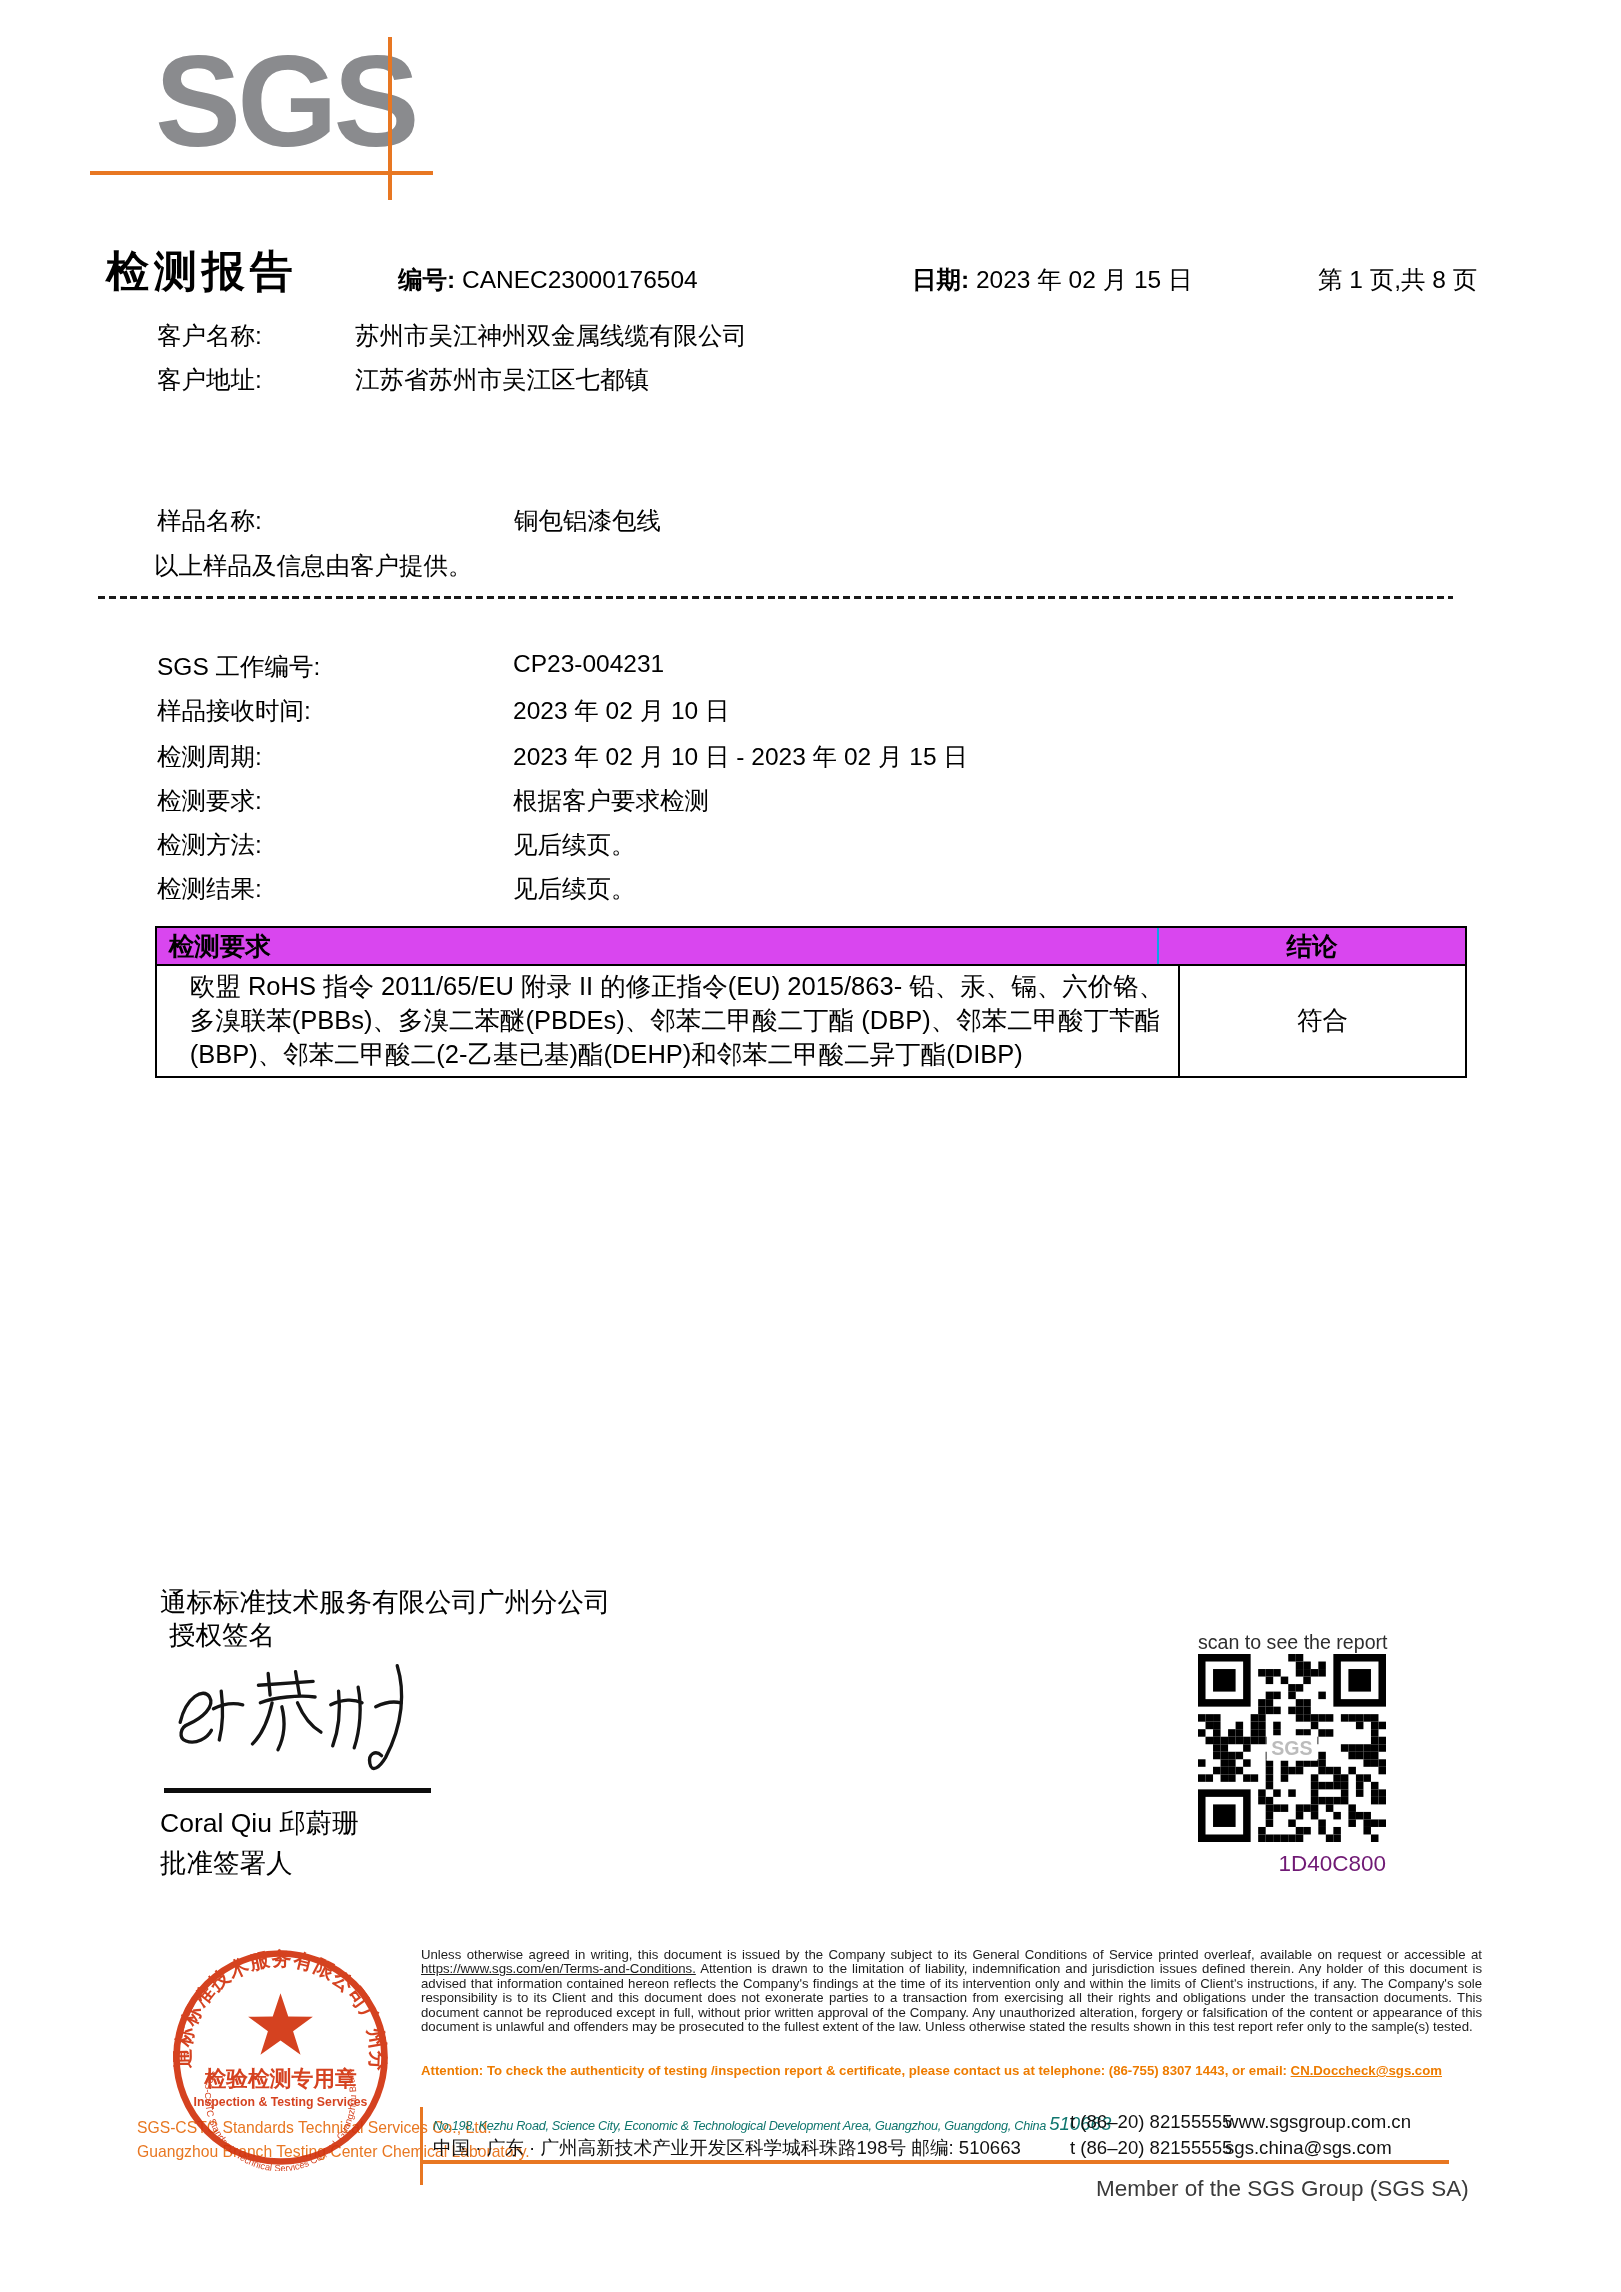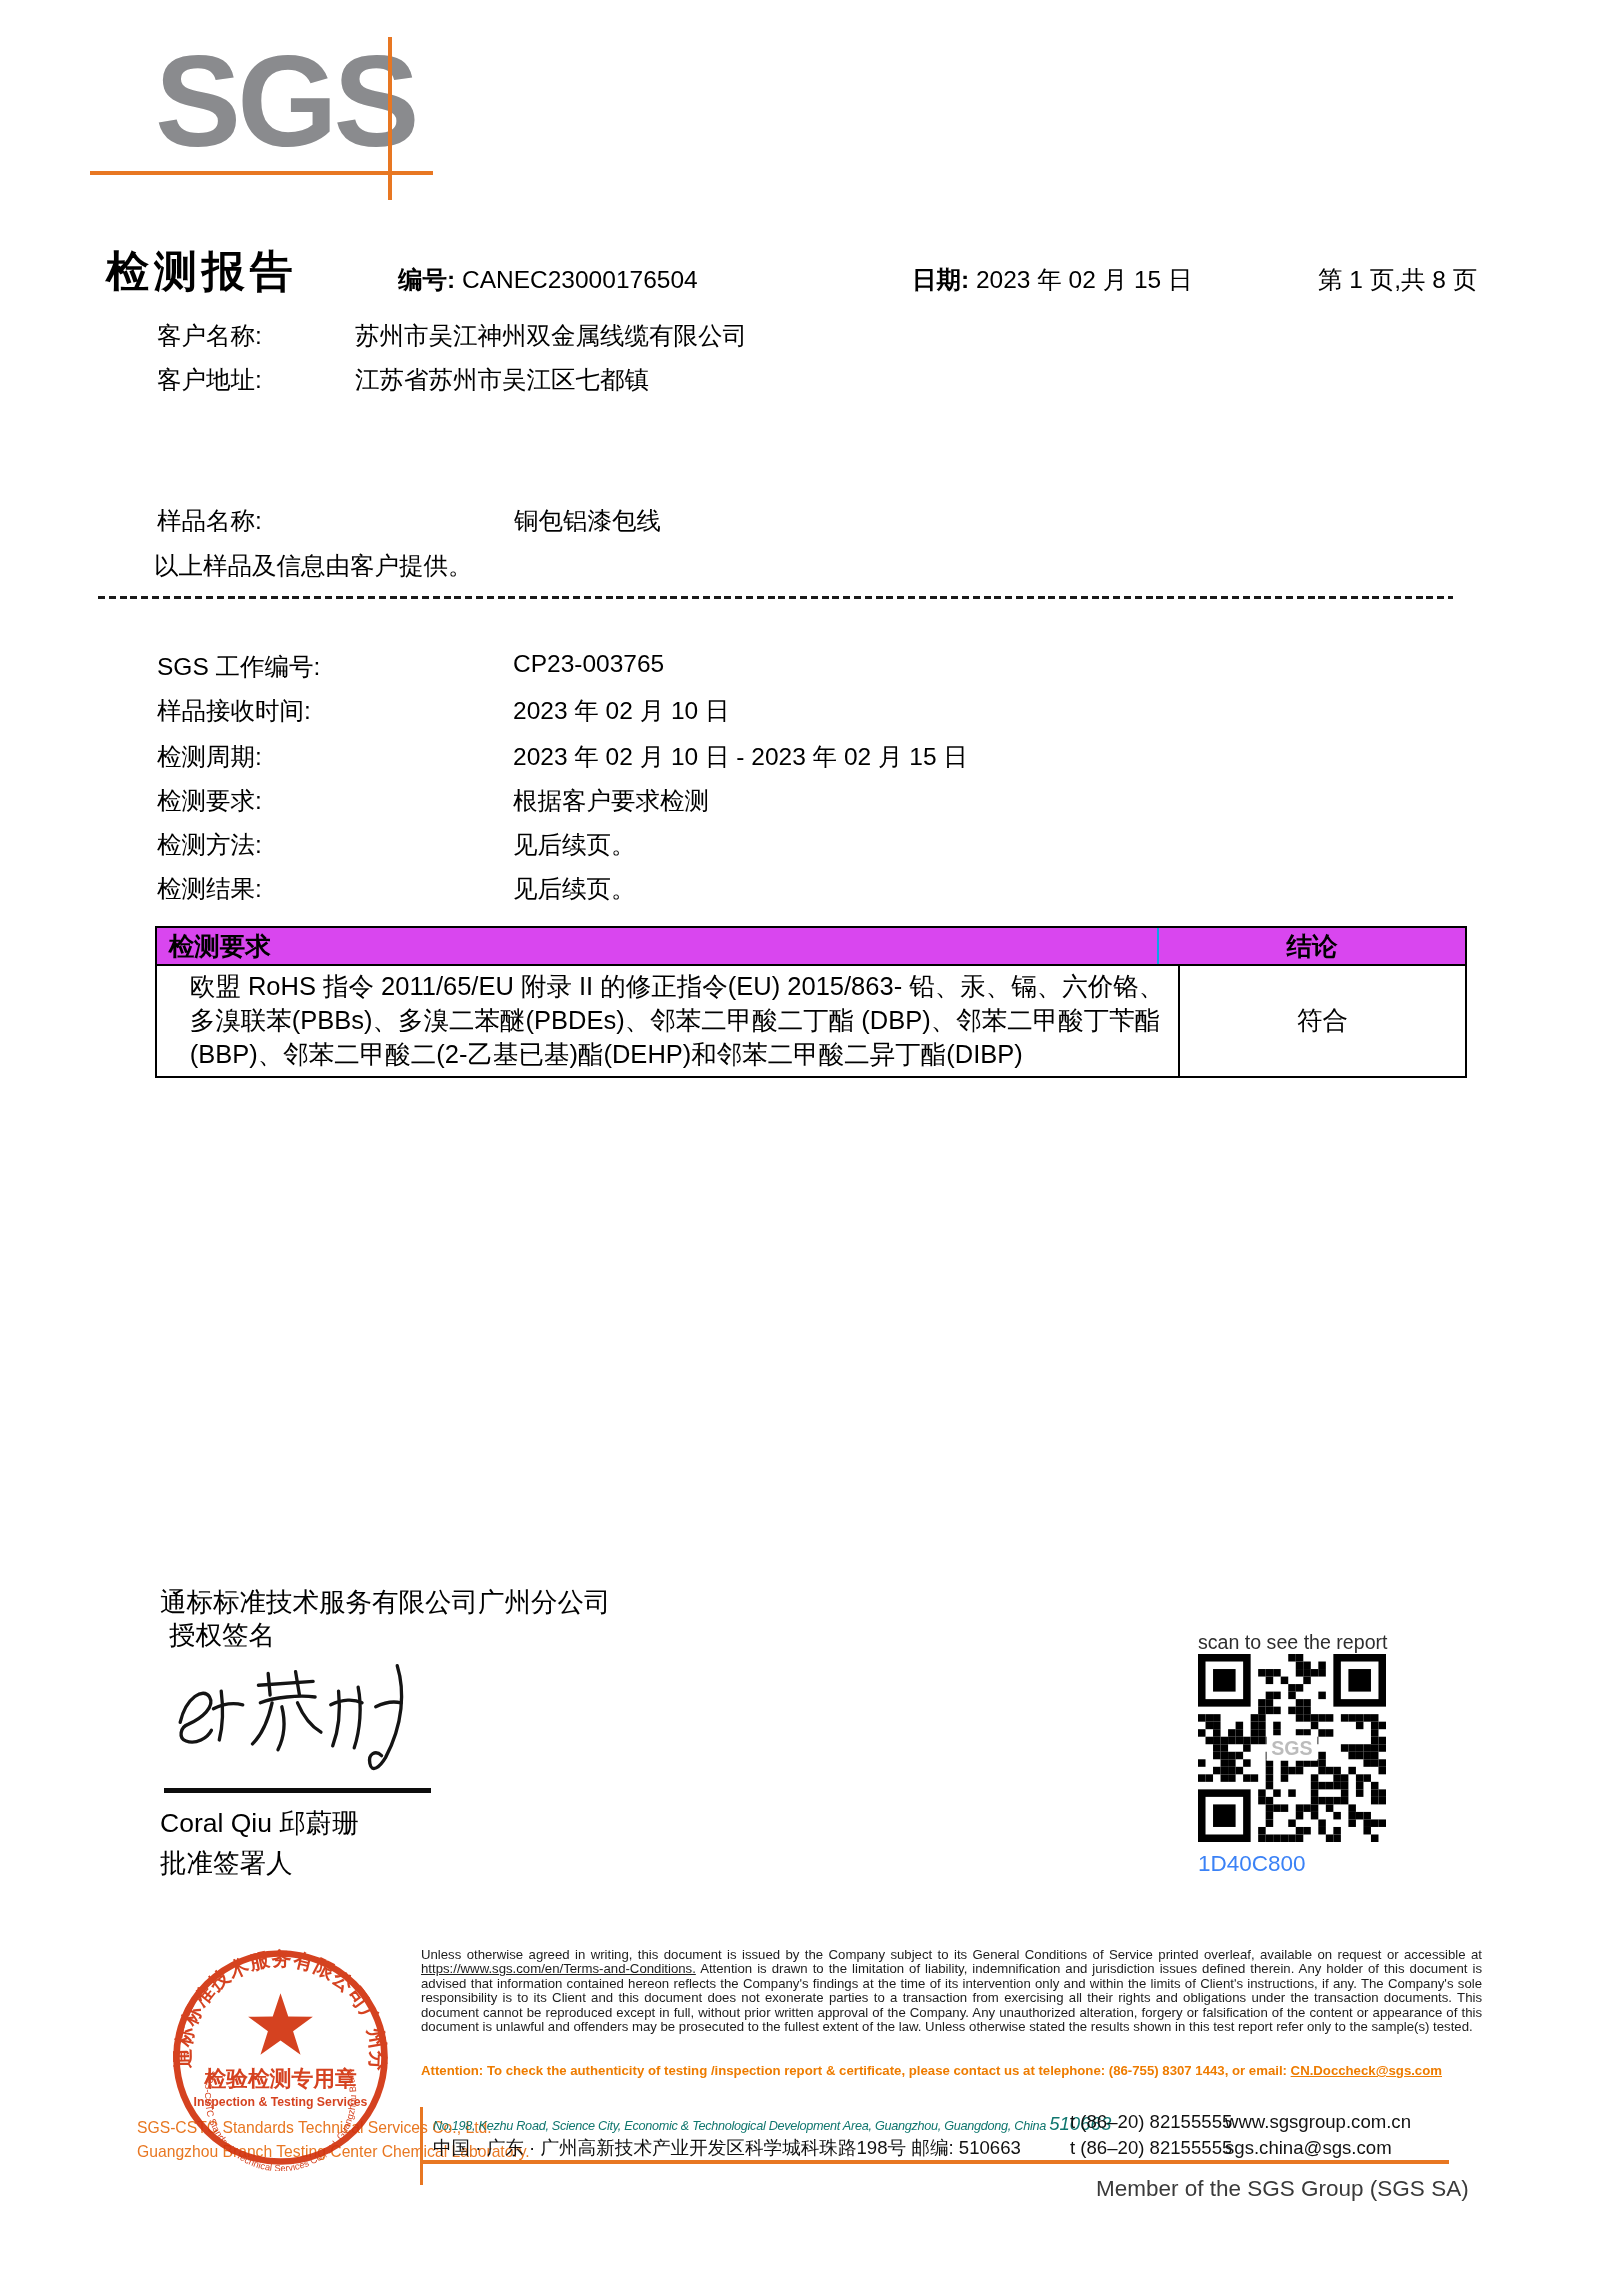--- a/index.html
+++ b/index.html
@@ -44,21 +44,21 @@
   .sig-company{left:160px;top:1584px;font-size:26.5px;}
   .sig-label{left:169px;top:1617px;font-size:26.5px;}
   .sig-svg{left:164px;top:1652px;}
   .sig-line{left:164px;top:1788px;width:267px;height:4.9px;background:#0d0d0d;}
   .sig-name{left:160px;top:1805px;font-size:26.5px;}
   .sig-role{left:160px;top:1845px;font-size:26.5px;}
 
   
   .qr-caption{left:1198px;top:1631px;width:188px;font-size:19.6px;color:#2e2e2e;white-space:nowrap;}
   .qr-svg{left:1198px;top:1654px;}
-  .qr-code-text{left:1198px;top:1851px;width:188px;text-align:left;font-size:22.5px;color:#3b82f6;}
+  .qr-code-text{left:1198px;top:1851px;width:188px;text-align:right;font-size:22.5px;color:#701a75;}
 
   
   .stamp-behind1{left:137px;top:2119px;font-size:15.7px;color:#e87722;white-space:nowrap;}
   .stamp-behind2{left:137px;top:2143px;font-size:15.7px;color:#e87722;white-space:nowrap;}
   .stamp-svg{left:167px;top:1944px;}
 
   .disclaimer{
     left:421px;top:1948px;width:1061px;font-size:13.2px;line-height:14.4px;
     color:#1c1c1c;text-align:justify;
   }
@@ -103,21 +103,21 @@
   <div class="abs lbl" style="left:157px;top:363px;">客户地址:</div>
   <div class="abs val" style="left:355px;top:363px;">江苏省苏州市吴江区七都镇</div>
 
   <div class="abs lbl" style="left:157px;top:504px;">样品名称:</div>
   <div class="abs val" style="left:514px;top:504px;">铜包铝漆包线</div>
   <div class="abs val" style="left:154px;top:549px;">以上样品及信息由客户提供。</div>
 
   <div class="abs dashed"></div>
 
   <div class="abs lbl" style="left:157px;top:650px;">SGS 工作编号:</div>
-  <div class="abs val" style="left:513px;top:650px;">CP23-003765</div>
+  <div class="abs val" style="left:513px;top:650px;">CP23-004231</div>
   <div class="abs lbl" style="left:157px;top:694px;">样品接收时间:</div>
   <div class="abs val" style="left:513px;top:694px;">2023 年 02 月 10 日</div>
   <div class="abs lbl" style="left:157px;top:740px;">检测周期:</div>
   <div class="abs val" style="left:513px;top:740px;">2023 年 02 月 10 日 - 2023 年 02 月 15 日</div>
   <div class="abs lbl" style="left:157px;top:784px;">检测要求:</div>
   <div class="abs val" style="left:513px;top:784px;">根据客户要求检测</div>
   <div class="abs lbl" style="left:157px;top:828px;">检测方法:</div>
   <div class="abs val" style="left:513px;top:828px;">见后续页。</div>
   <div class="abs lbl" style="left:157px;top:872px;">检测结果:</div>
   <div class="abs val" style="left:513px;top:872px;">见后续页。</div>

